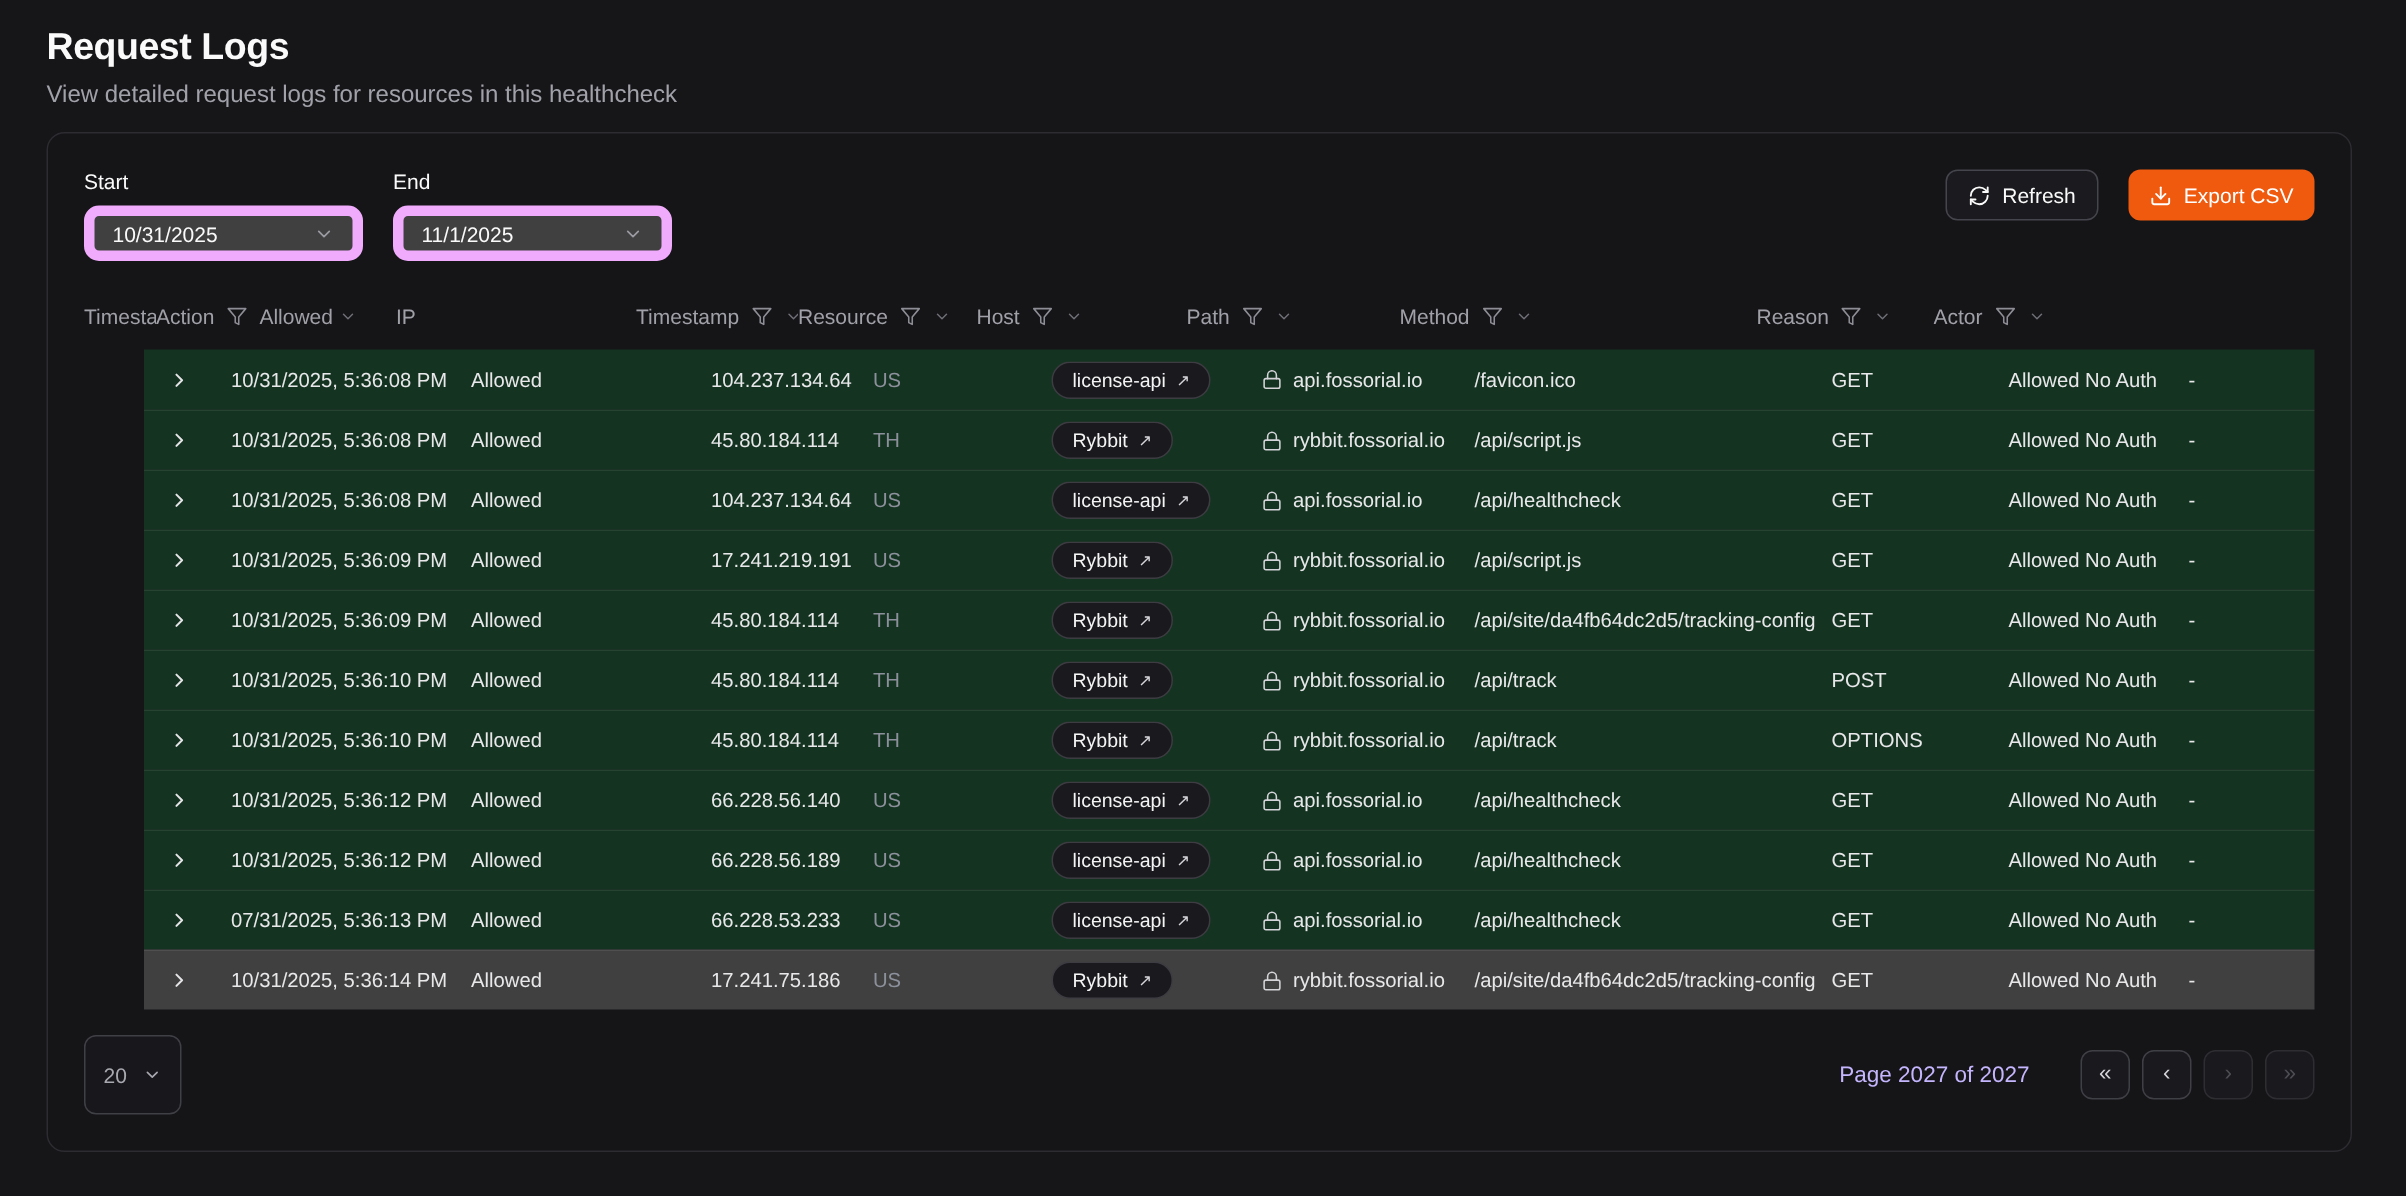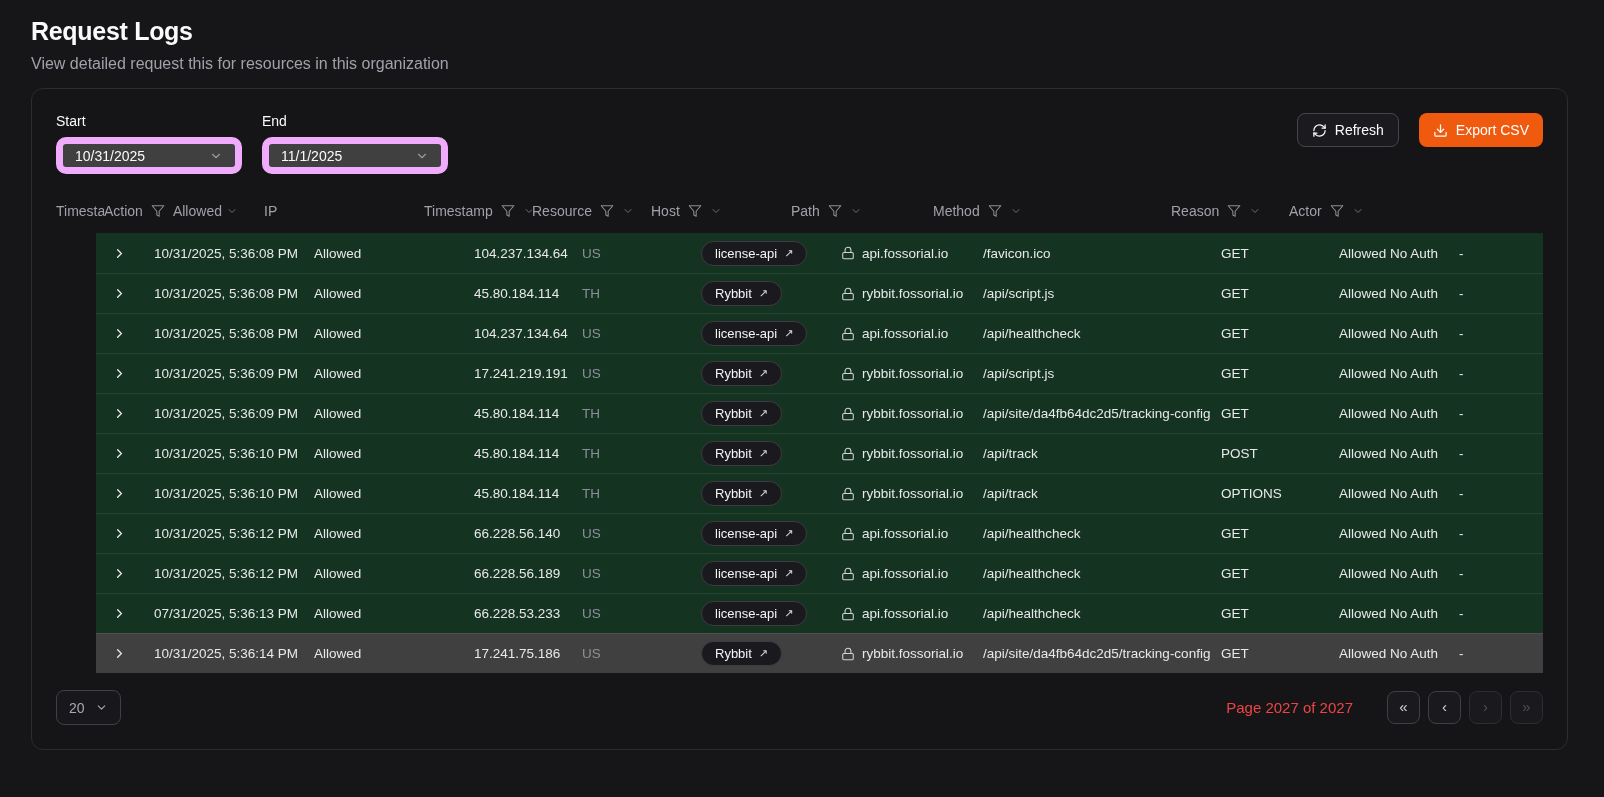--- a/index.html
+++ b/index.html
@@ -76,42 +76,42 @@
     padding: 4px 13px; font-size: 13px; color: #f4f4f5; cursor: pointer; white-space: nowrap;
   }
   .badge .arrow { font-size: 11px; color: #d4d4d8; }
   .td-host { gap: 7px; }
   .td-host svg { color: #d4d4d8; flex: none; }
 
   
   .card-footer { display: flex; justify-content: space-between; align-items: center; margin-top: 17px; }
   .page-size {
     display: inline-flex; align-items: center; gap: 10px;
-    height: 35px; padding: 0 12px;
+    height: 53px; padding: 0 12px;
     background: #18181c; border: 1px solid #3f3f46; border-radius: 8px;
     color: #a8a8b0; font-size: 14px; cursor: pointer; font-family: inherit;
   }
   .pager { display: flex; align-items: center; gap: 34px; }
-  .page-label { font-size: 15px; color: #ef4444; }
+  .page-label { font-size: 15px; color: #c4b5fd; }
   .pager-buttons { display: flex; gap: 8px; }
   .pg-btn {
     width: 33px; height: 33px; border-radius: 8px;
     background: #1a1a1e; border: 1px solid #3f3f46;
     color: #d4d4d8; font-size: 15px; cursor: pointer;
     display: inline-flex; align-items: center; justify-content: center;
     font-family: inherit; padding-bottom: 2px;
   }
   .pg-btn.disabled { color: #4d4d55; border-color: #2d2d32; cursor: default; }
 </style>
 </head>
 <body>
 
 <div class="page-header">
   <h1 class="page-title">Request Logs</h1>
-  <p class="page-subtitle">View detailed request this for resources in this organization</p>
+  <p class="page-subtitle">View detailed request logs for resources in this healthcheck</p>
 </div>
 
 <section class="card">
 
   <div class="card-top">
     <div class="date-filters">
       <div class="field">
         <label>Start</label>
         <button class="select">
           <span>10/31/2025</span>

